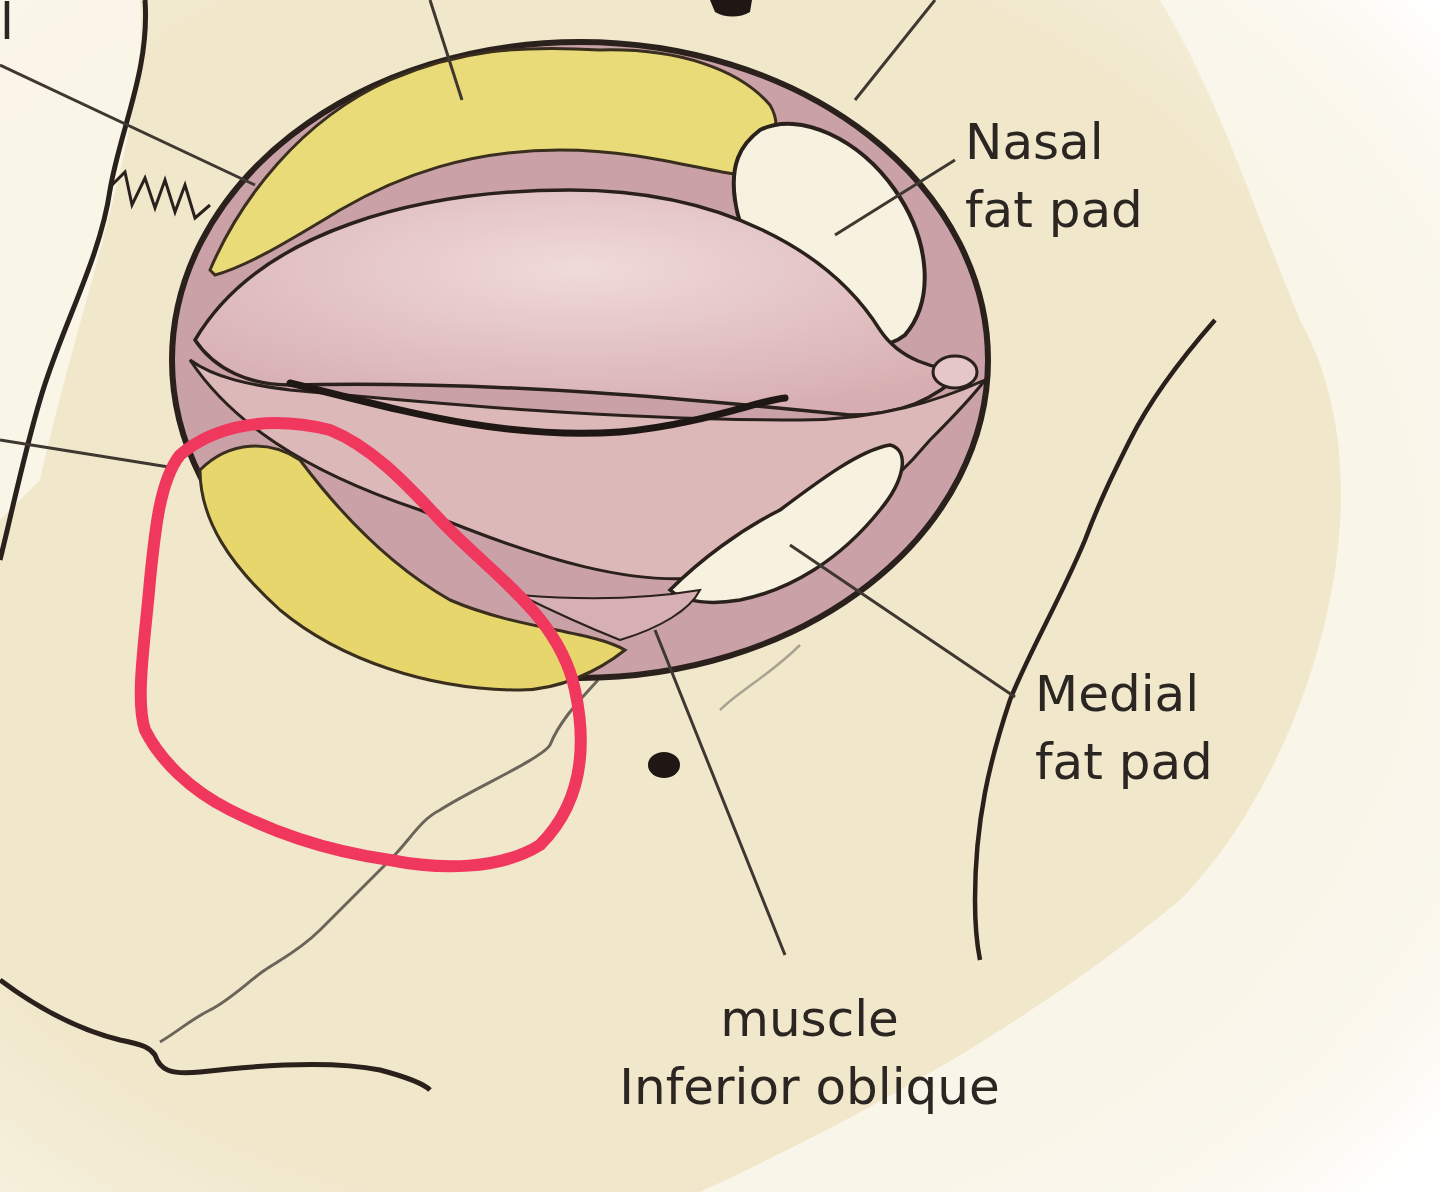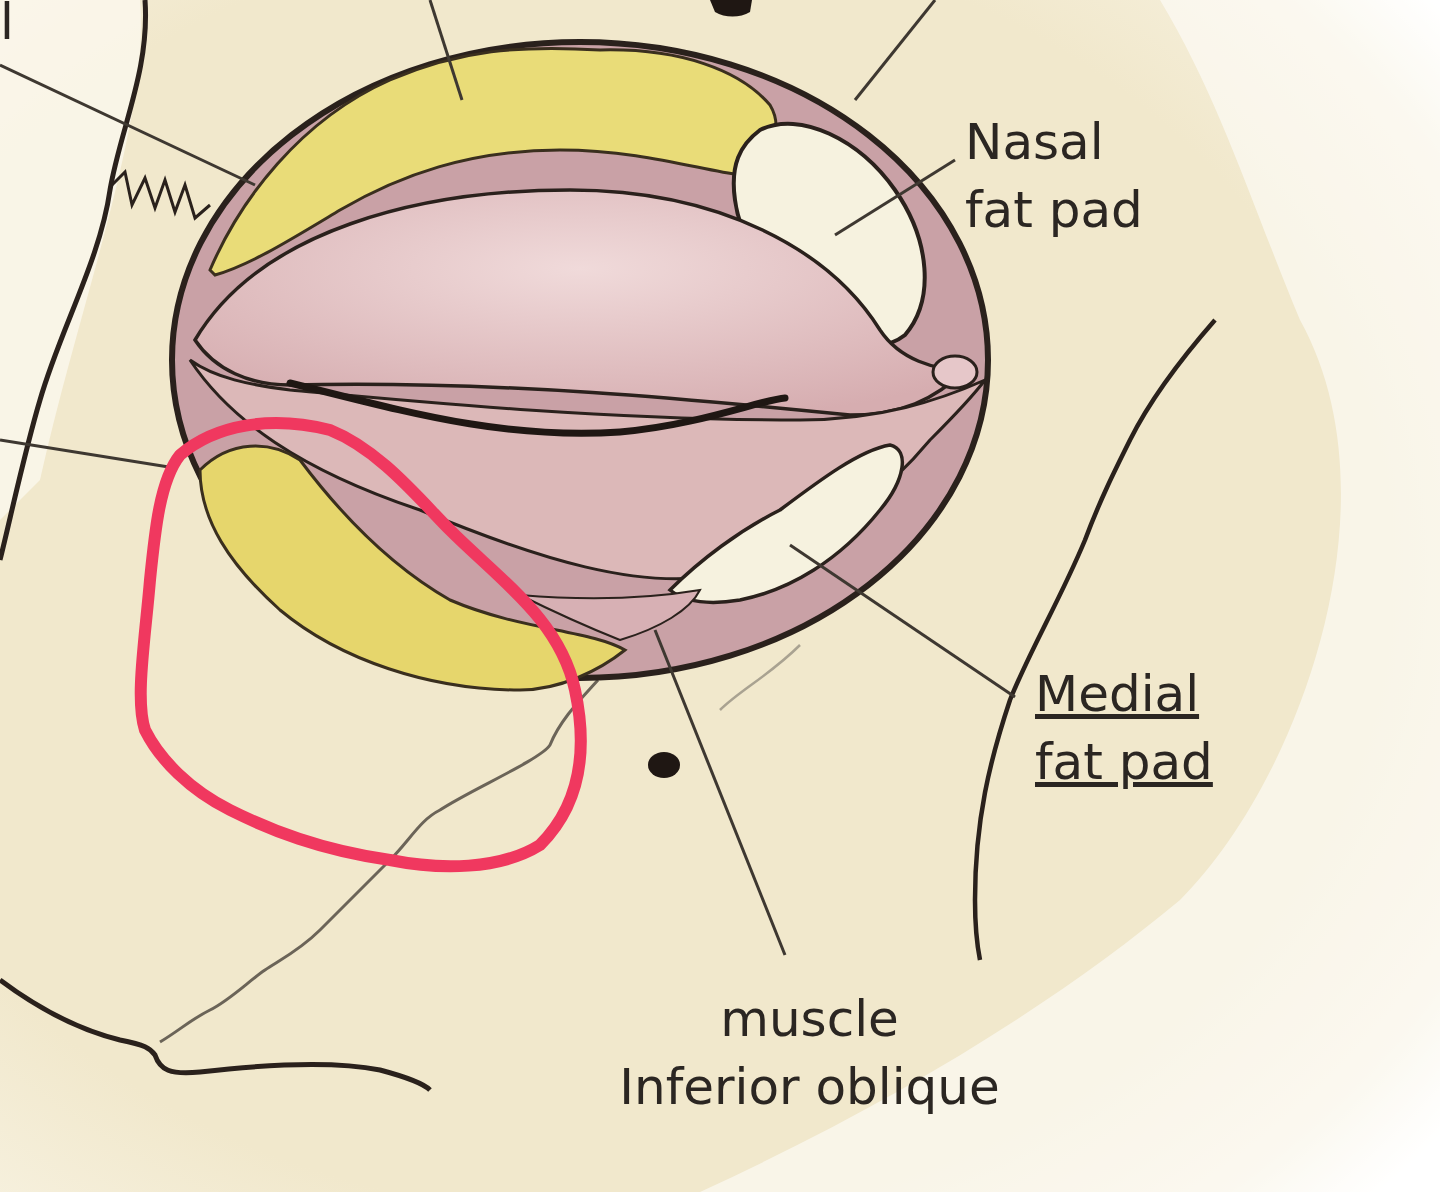--- a/index.html
+++ b/index.html
@@ -88,21 +88,21 @@
 
   <div class="label" style="left:0px; top:-12px;">
     <span>l</span>
   </div>
 
   <div class="label" style="left:965px; top:72px;margin-top:36px;">
     <span>Nasal</span>
     <span>fat pad</span>
   </div>
 
-  <div class="label" style="left:1035px; top:660px;text-decoration:underline;">
+  <div class="label" style="left:1035px; top:660px;">
     <span>Medial</span>
     <span>fat pad</span>
   </div>
 
   <div class="label center" style="left:612px; top:985px; width:395px;">
     <span>muscle</span>
     <span>Inferior oblique</span>
   </div>
 
 </div>

